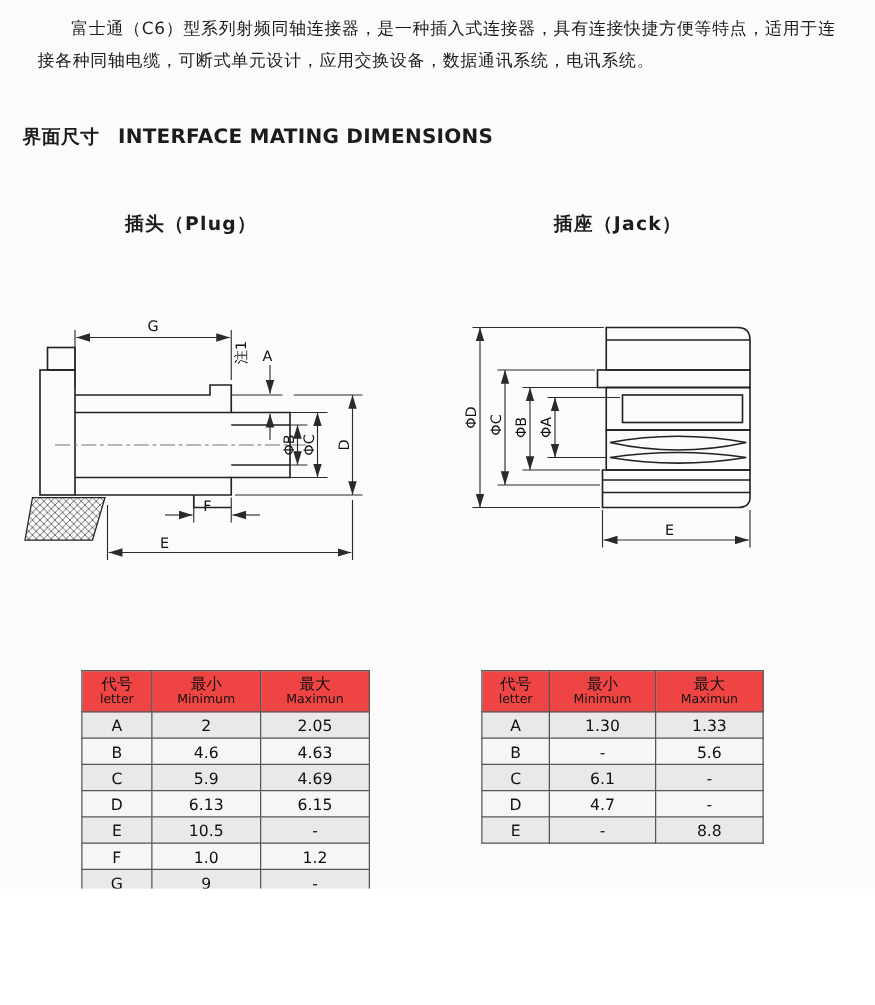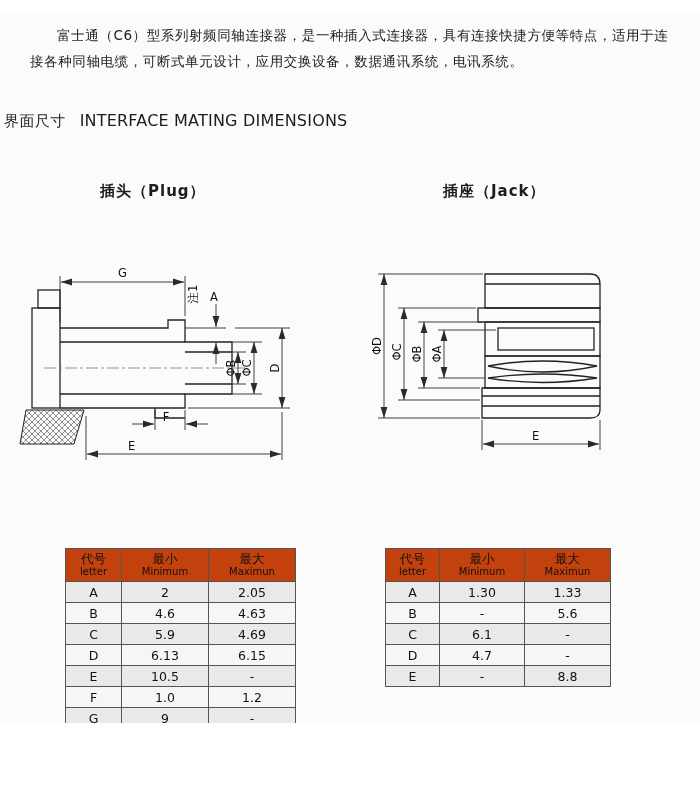--- a/index.html
+++ b/index.html
@@ -1,42 +1,42 @@
 <!DOCTYPE html>
 <html><head>
 <meta charset="utf-8">
 <style>
   * { margin:0; padding:0; box-sizing:border-box; }
   html,body { background:#ffffff; }
   body { font-family:"DejaVu Sans","Liberation Sans",sans-serif; }
   .page {
-    position:relative; width:700px; height:711px; margin:12px auto;
+    position:relative; width:700px; height:711px; margin:0 auto;
     background:#fbfbfb; color:#1c1c1c; overflow:hidden;
   }
   .intro {
     position:absolute; top:10px; left:30px; width:650px;
     font-size:13.5px; line-height:1.95; text-indent:2em; letter-spacing:0.6px;
   }
-  .heading { position:absolute; top:92px; left:4px; font-weight:normal; letter-spacing:0.4px; }
+  .heading { position:absolute; top:92px; left:18px; font-weight:bold; letter-spacing:0.4px; }
   .heading .cn { font-size:15px; }
   .heading .en { font-size:16px; margin-left:6px; letter-spacing:0.2px; }
   .part-label { position:absolute; font-size:15px; font-weight:bold; letter-spacing:1px; }
   .plug-label { top:170px; left:100px; }
   .jack-label { top:170px; left:443px;text-align:center; }
   svg.diagram { position:absolute; overflow:visible; }
   .plug-svg { left:20px; top:248px; }
   .jack-svg { left:370px; top:248px; }
   table.dim {
     position:absolute; border-collapse:collapse; table-layout:fixed;
     font-size:12.5px; text-align:center; color:#111;
   }
   .plug-table { left:65px; top:536px; width:230px; }
   .jack-table { left:385px; top:536px; width:225px; }
   table.dim th, table.dim td { border:1px solid #555; }
-  table.dim th { font-weight:normal; background:#c2410c; padding:2px 0 3px; }
+  table.dim th { font-weight:normal; background:#ef4444; padding:2px 0 3px; }
   table.dim th .cn { font-size:12.5px; line-height:1.2; }
   table.dim th .en { font-size:10px; line-height:1.2; }
   table.dim td { height:21px; }
   table.dim tbody tr:nth-child(odd) td { background:#e9e9e9; }
   table.dim tbody tr:nth-child(even) td { background:#f6f6f6; }
   .notes { position:absolute; left:45px; top:746px; font-size:13px; line-height:1.5; letter-spacing:0.3px; }
 </style>
 </head>
 <body>
 

